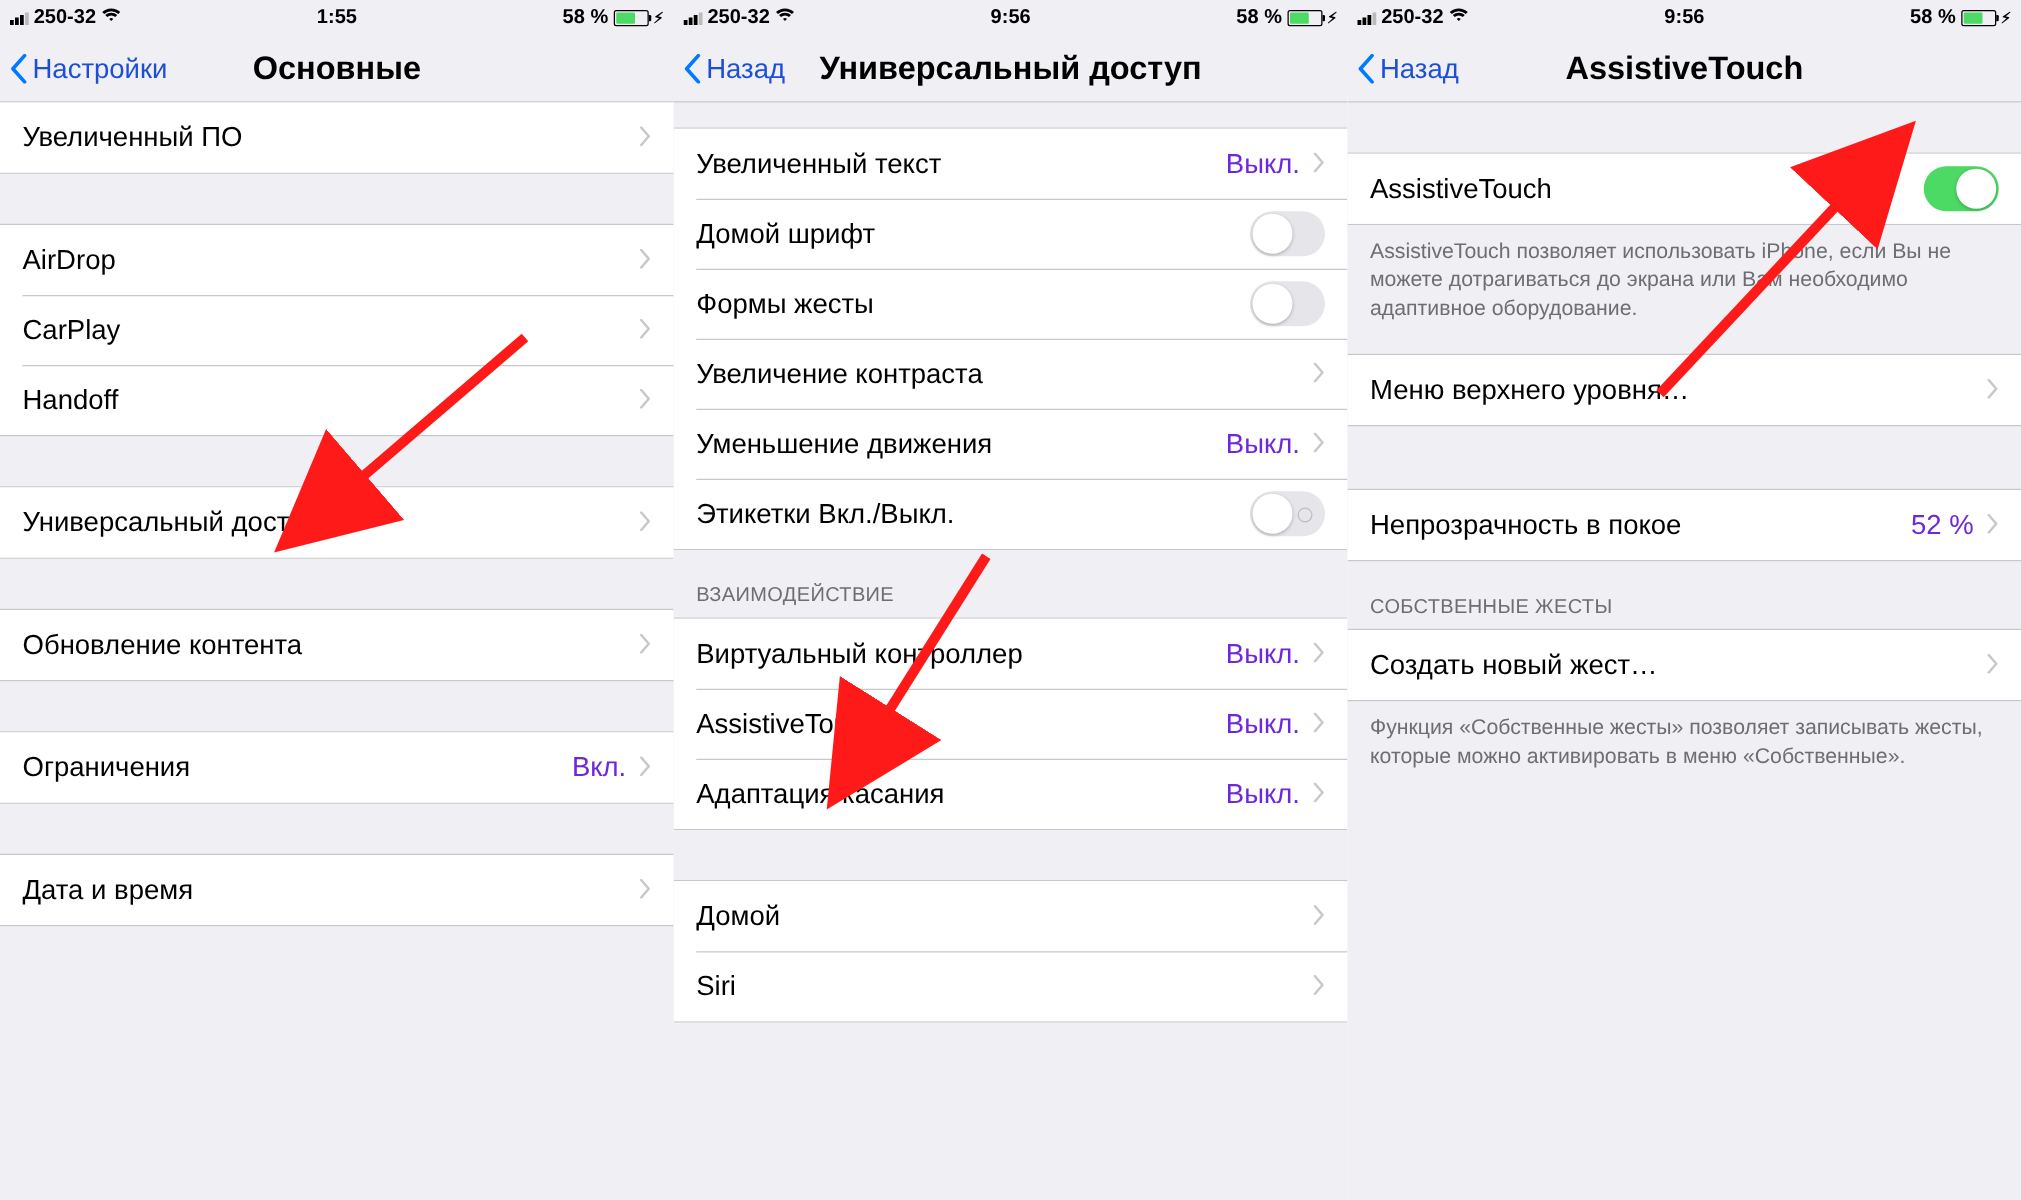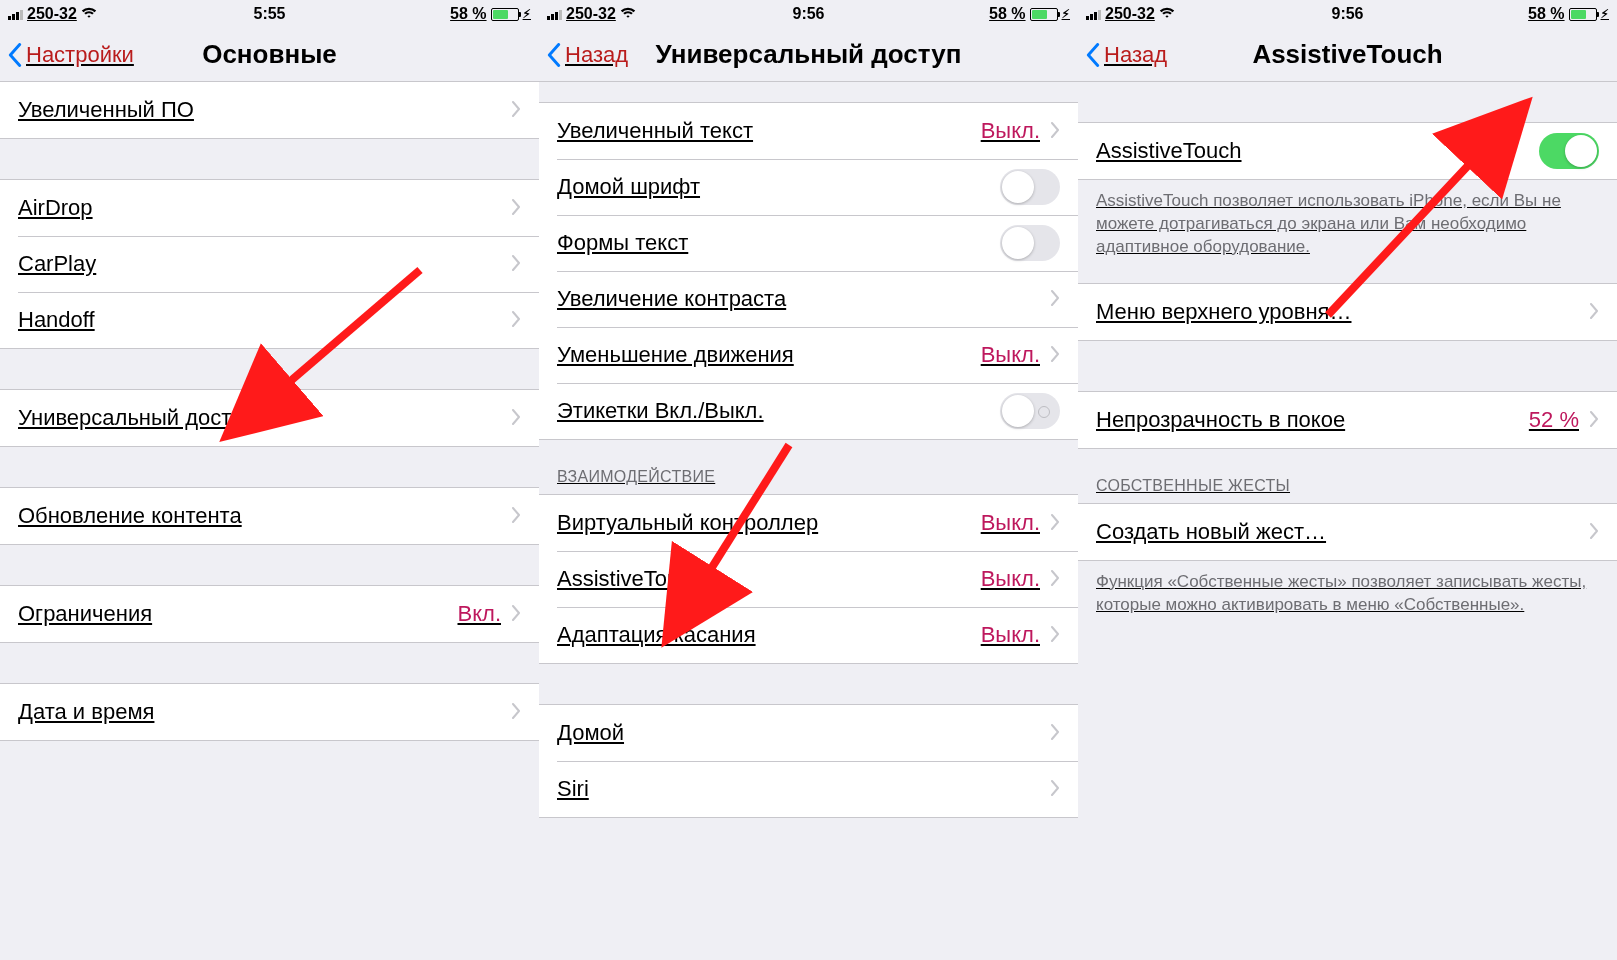--- a/index.html
+++ b/index.html
@@ -11,21 +11,20 @@
     overflow: hidden;
     display: flex;
   }
   .screen {
     width: 539px;
     height: 960px;
     background: #efeff4;
     position: relative;
     overflow: hidden;
     flex-shrink: 0;
-    text-decoration: underline;
   }
   .status-bar {
     height: 28px;
     display: flex;
     align-items: center;
     justify-content: space-between;
     padding: 0 8px;
     font-size: 16px;
     font-weight: 600;
     background: #efeff4;
@@ -55,21 +54,21 @@
   .nav-bar {
     height: 54px;
     background: #efeff4;
     border-bottom: 0.5px solid #c8c7cc;
     display: flex;
     align-items: center;
     position: relative;
     padding: 0 8px;
   }
   .nav-back {
-    display: flex; align-items: center; color: #b91c1c; font-size: 22px;
+    display: flex; align-items: center; color: #1d4ed8; font-size: 22px;
     cursor: pointer;
   }
   .nav-back svg { width: 14px; height: 24px; margin-right: 4px; }
   .nav-title {
     position: absolute; left: 0; right: 0; text-align: center;
     font-size: 26px; font-weight: 600; pointer-events:none;
   }
   .list-group { background: #fff; border-top: 0.5px solid #c8c7cc; border-bottom: 0.5px solid #c8c7cc; }
   .list-group.first { border-top: none; }
   .row {
@@ -78,21 +77,21 @@
     padding: 0 18px;
     background: #fff;
     position: relative;
     font-size: 22px;
   }
   .row + .row::before {
     content:""; position:absolute; left:18px; right:0; top:0; height:0.5px;
     background:#c8c7cc;
   }
   .row-label { flex: 1; color: #000; }
-  .row-value { color: #be185d; margin-right: 10px; font-size:22px;}
+  .row-value { color: #6d28d9; margin-right: 10px; font-size:22px;}
   .chevron { color:#c7c7cc; }
   .chevron svg{ width:10px; height:16px; }
   .gap { height: 40px; }
   .gap-tall { height: 50px; }
   .section-header{
     font-size:16px; color:#6d6d72; padding: 28px 18px 8px;
     text-transform: uppercase; letter-spacing:0.3px;
   }
   .section-footer{
     font-size:17px; color:#6d6d72; padding: 10px 18px 6px; line-height:1.35;
@@ -129,21 +128,21 @@
           <span></span>
           <span></span>
         </span>
       <span>250-32</span>
       <span>
         <svg class="wifi-icon" viewBox="0 0 20 14">
             <path d="M10 13 L8 11 A3 3 0 0 1 12 11 Z M4 7 A9 9 0 0 1 16 7 L14 9 A6 6 0 0 0 6 9 Z M1 4 A13 13 0 0 1 19 4 L17 6 A10 10 0 0 0 3 6 Z" fill="#000"></path>
           </svg>
       </span>
     </div>
-    <div class="status-center">5:55</div>
+    <div class="status-center">1:55</div>
     <div class="status-right">
       <span>58 %</span>
       <span class="battery">
           <span class="battery-fill"></span>
         </span>
       <span class="bolt">⚡︎</span>
     </div>
   </div>
   <div class="nav-bar">
     <div class="nav-back">
@@ -276,21 +275,21 @@
             <path d="M2 1 L8 8 L2 15" stroke="#c7c7cc" stroke-width="2" fill="none" stroke-linecap="round" stroke-linejoin="round"></path>
           </svg></span>
     </div>
     <div class="row">
       <span class="row-label">Домой шрифт</span>
       <span class="toggle">
           <span class="knob"></span>
         </span>
     </div>
     <div class="row">
-      <span class="row-label">Формы текст</span>
+      <span class="row-label">Формы жесты</span>
       <span class="toggle">
           <span class="knob"></span>
         </span>
     </div>
     <div class="row">
       <span class="row-label">Увеличение контраста</span>
       <span class="chevron"><svg viewBox="0 0 10 16">
             <path d="M2 1 L8 8 L2 15" stroke="#c7c7cc" stroke-width="2" fill="none" stroke-linecap="round" stroke-linejoin="round"></path>
           </svg></span>
     </div>

